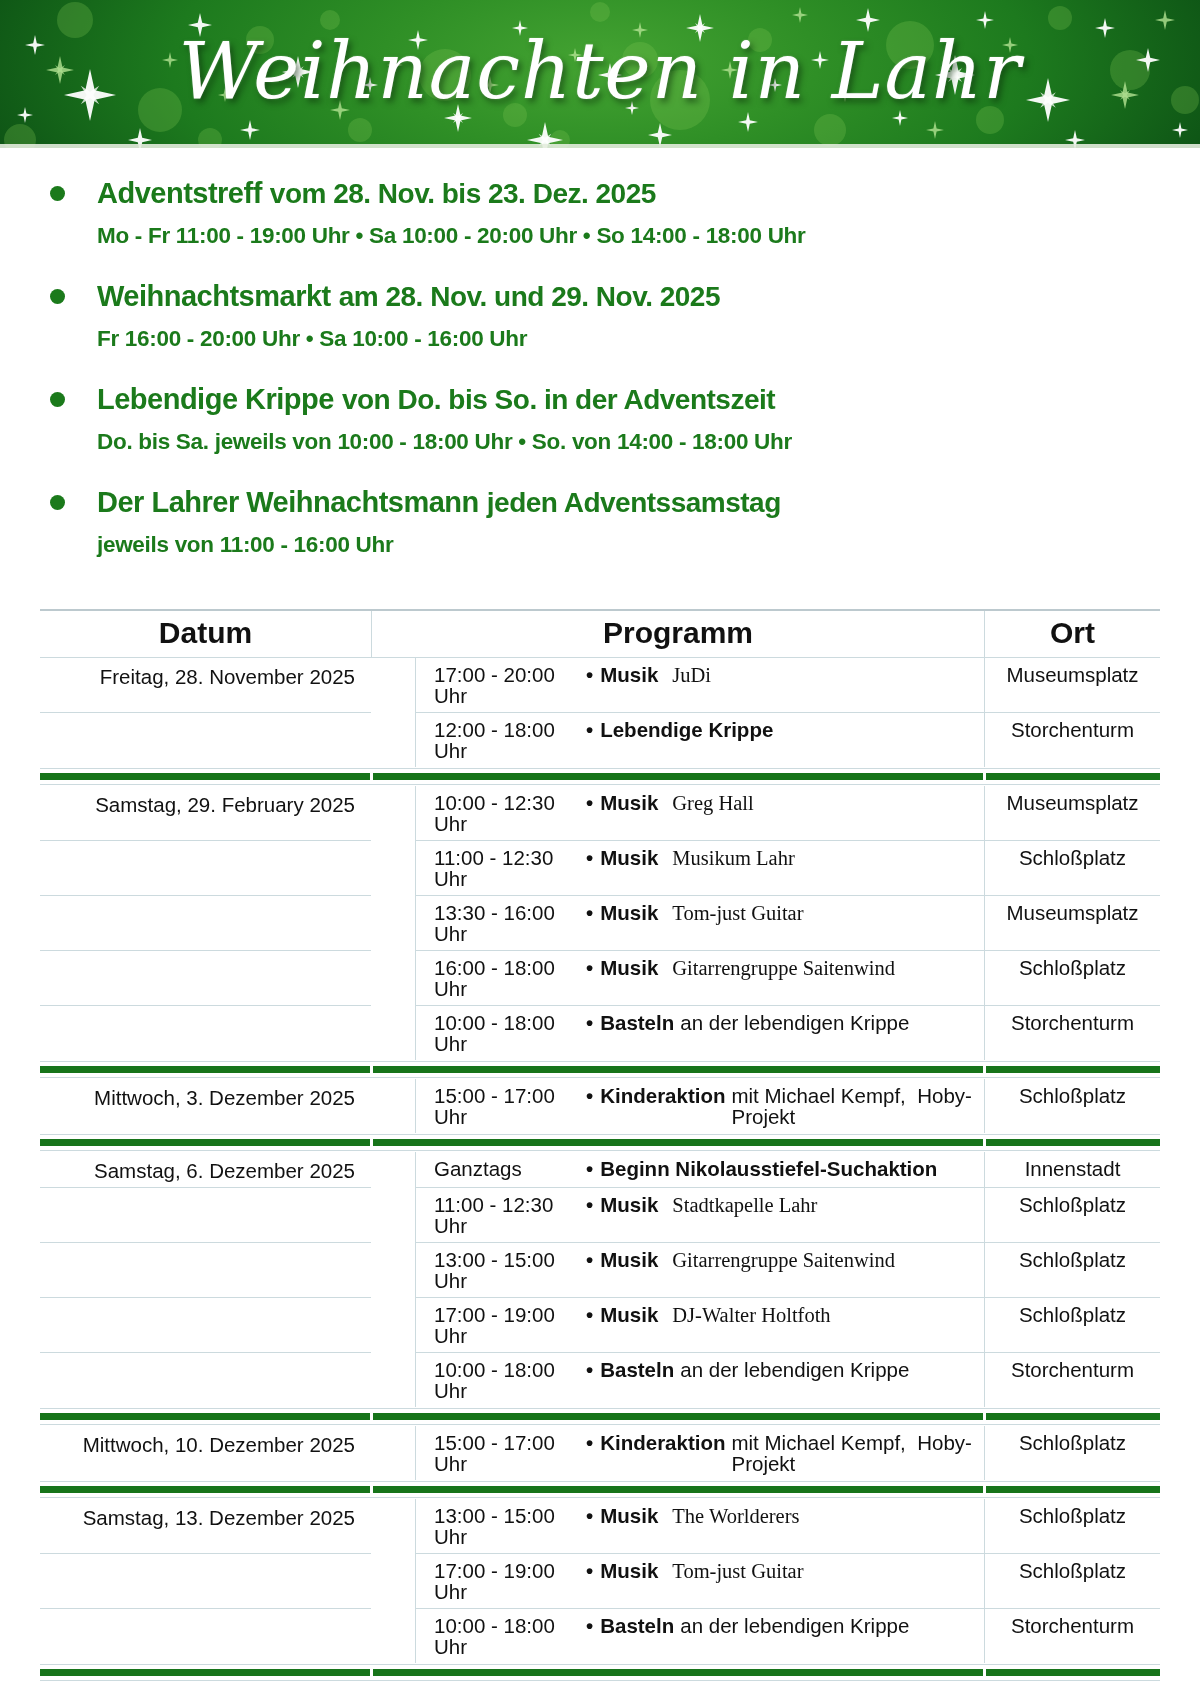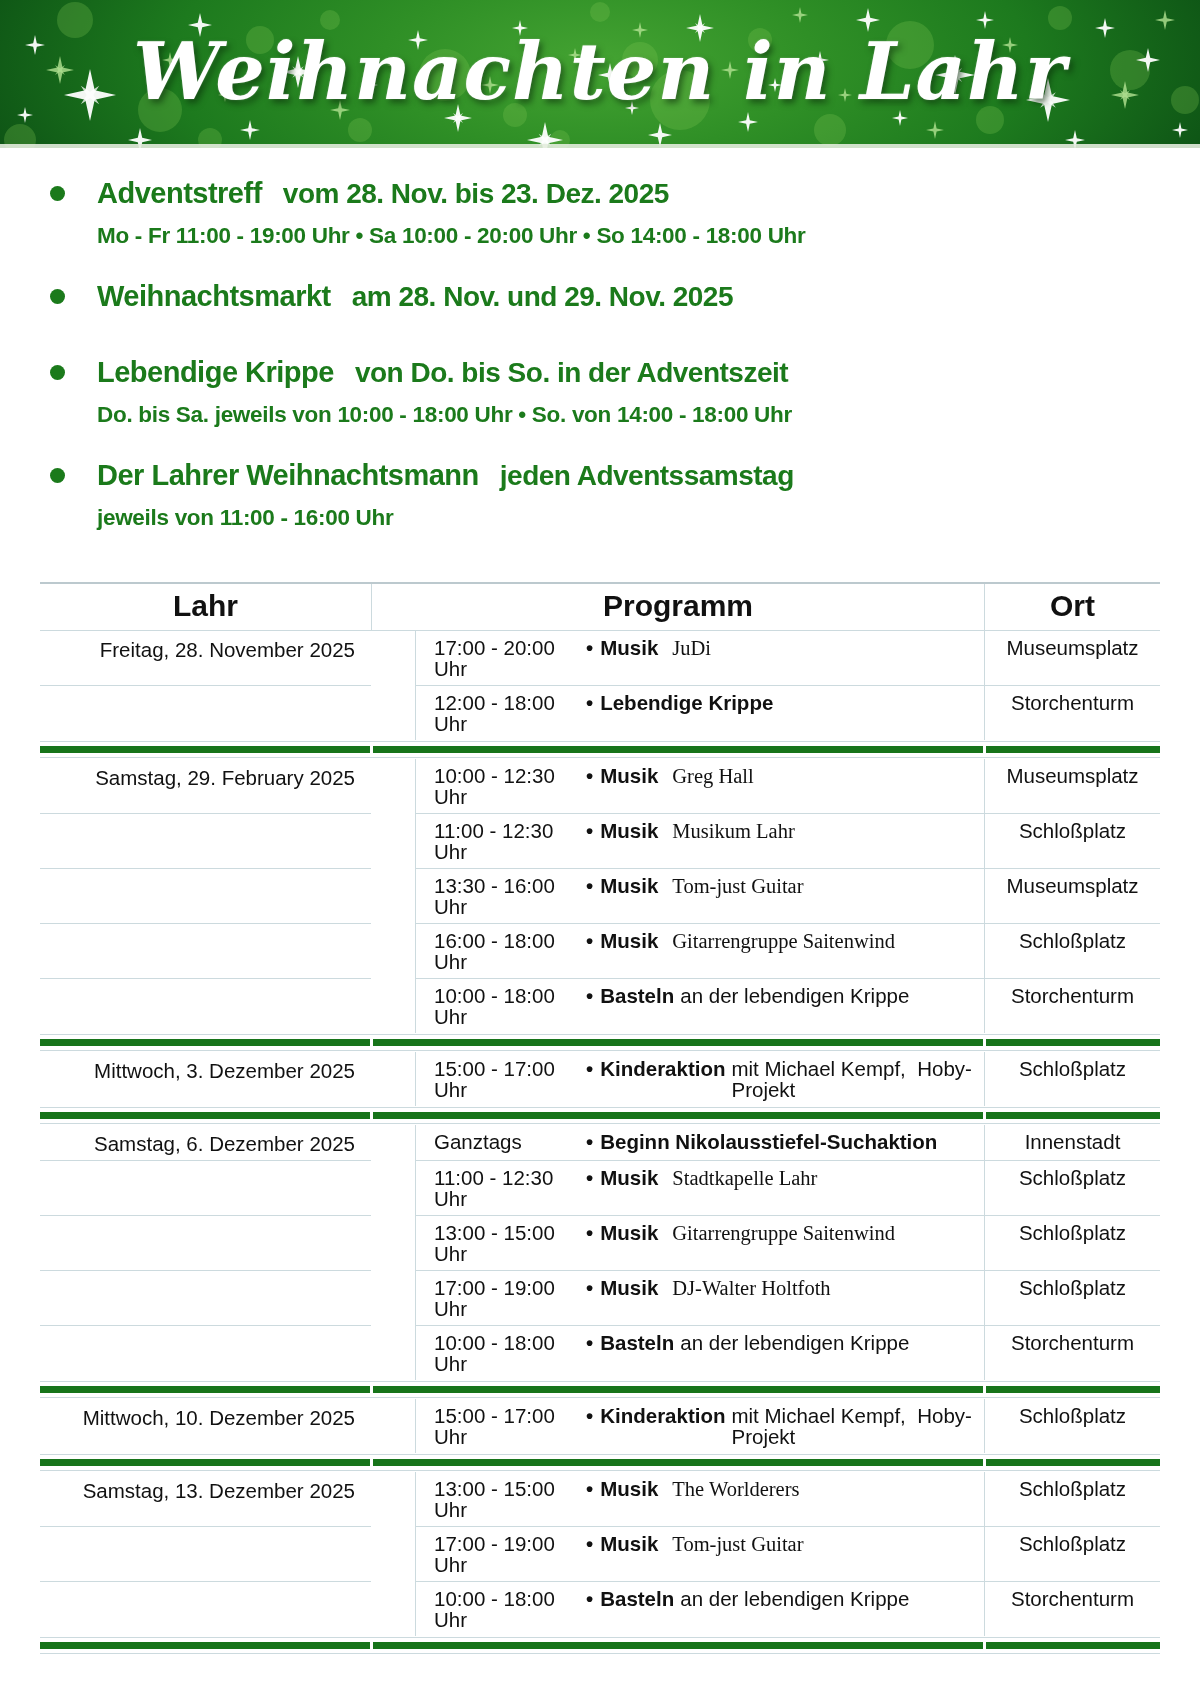--- a/index.html
+++ b/index.html
@@ -23,41 +23,41 @@
     background:
       radial-gradient(ellipse 780px 320px at 50% 42%,
         #44a332 0%, #2f8f26 28%, #1d7a1e 55%, #0f5716 80%, #07380b 100%);
     overflow:hidden;
   }
   .banner svg{position:absolute;left:0;top:0;}
   .banner-title{
     position:absolute;left:0;right:0;top:0;bottom:6px;
     display:flex;align-items:center;justify-content:center;
     font-family:"DejaVu Serif",serif;
-    font-style:italic;font-weight:bold;
+    font-style:italic;font-weight:normal;
     font-size:78px;color:#ffffff;
     text-shadow:3px 4px 6px rgba(8,40,8,.55), 0 0 2px rgba(255,255,255,.35);
     letter-spacing:1px;
     z-index:3;
   }
   .banner-strip{
     position:absolute;left:0;right:0;bottom:0;height:4px;
     background:rgba(228,236,222,.9);z-index:4;
   }
   
   .events{margin:22px 0 0 46px;}
   .event-item{display:flex;margin-bottom:25px;}
   .bullet-marker{
     width:15px;height:15px;border-radius:50%;
     background:var(--green);
     margin:16px 32px 0 4px;flex:none;
   }
   .event-head{line-height:46px;color:var(--green);letter-spacing:-0.5px;}
   .event-title{font-size:29px;font-weight:bold;}
-  .event-subtitle{font-size:28px;font-weight:bold;margin-left:21px;}
+  .event-subtitle{font-size:28px;font-weight:bold;margin-left:8px;}
   .event-times{
     font-size:22.5px;font-weight:bold;color:var(--green);
     line-height:25px;margin-top:2px;letter-spacing:-0.3px;
   }
   
   .schedule{width:1120px;margin:52px 0 0 40px;color:var(--text);}
   .thead{
     display:grid;grid-template-columns:331px 613px 176px;
     border-top:2px solid #bcc9ce;border-bottom:1px solid var(--line);
   }
@@ -180,41 +180,42 @@
       <span class="bullet-marker"></span>
       <div>
         <div class="event-head"><span class="event-title">Adventstreff</span><span class="event-subtitle">vom 28. Nov. bis 23. Dez. 2025</span></div>
         <div class="event-times">Mo - Fr 11:00 - 19:00 Uhr • Sa 10:00 - 20:00 Uhr • So 14:00 - 18:00 Uhr</div>
       </div>
     </div>
     <div class="event-item">
       <span class="bullet-marker"></span>
       <div>
         <div class="event-head"><span class="event-title">Weihnachtsmarkt</span><span class="event-subtitle">am 28. Nov. und 29. Nov. 2025</span></div>
+        <div class="event-times">Fr 16:00 - 20:00 Uhr • Sa 10:00 - 16:00 Uhr</div>
       </div>
     </div>
     <div class="event-item">
       <span class="bullet-marker"></span>
       <div>
         <div class="event-head"><span class="event-title">Lebendige Krippe</span><span class="event-subtitle">von Do. bis So. in der Adventszeit</span></div>
         <div class="event-times">Do. bis Sa. jeweils von 10:00 - 18:00 Uhr • So. von 14:00 - 18:00 Uhr</div>
       </div>
     </div>
     <div class="event-item">
       <span class="bullet-marker"></span>
       <div>
         <div class="event-head"><span class="event-title">Der Lahrer Weihnachtsmann</span><span class="event-subtitle">jeden Adventssamstag</span></div>
         <div class="event-times">jeweils von 11:00 - 16:00 Uhr</div>
       </div>
     </div>
   </div>
 
 <div class="schedule">
   <div class="thead">
-      <div class="hc">Lahr</div>
+      <div class="hc">Datum</div>
       <div class="hc">Programm</div>
       <div class="hc">Ort</div>
     </div>
   <div id="tbody">
       <div class="tgroup">
         <div class="cell c-date rb">Freitag, 28. November 2025</div>
         <div class="cell c-prog rb">
           <span class="time">17:00 - 20:00 Uhr</span>
           <span class="dot">•</span>
           <span class="plabel">Musik</span>

